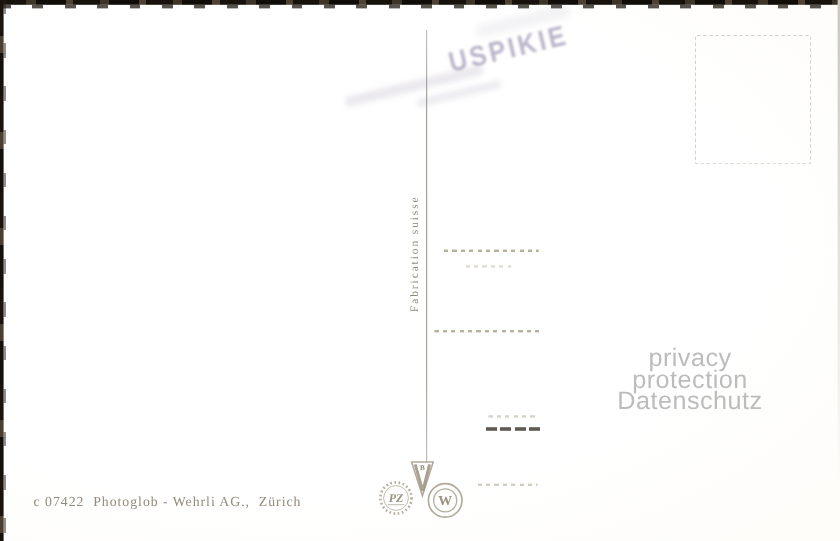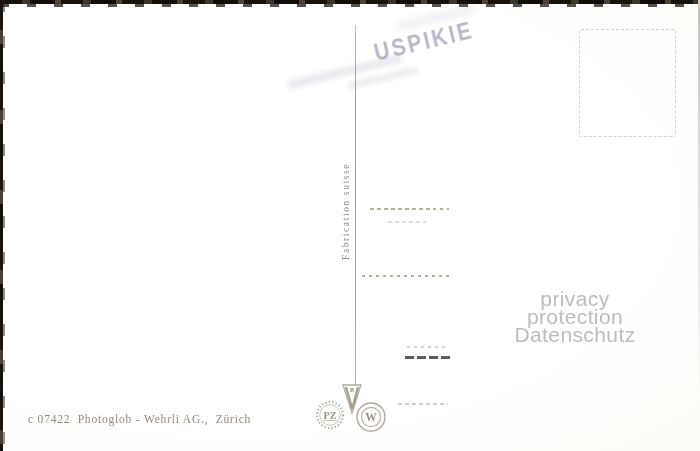--- a/index.html
+++ b/index.html
@@ -98,21 +98,21 @@
   <div class="dash l4"></div>
   <div class="dash l5"></div>
 
   <div class="watermark">
     <div>privacy protection</div>
     <div>Datenschutz</div>
   </div>
 
   <div class="imprint">c 07422  Photoglob - Wehrli AG.,  Zürich</div>
 
-  <div class="logo" style="left:315px;top:400px;">
+  <div class="logo" style="left:315px;top:400px;font-style:italic;">
     <svg width="30" height="30" viewBox="0 0 30 30">
       <circle cx="15" cy="15" r="13" fill="none" stroke="#a89f8e" stroke-width="2.2" stroke-dasharray="1.4 2.1" opacity=".85"></circle>
       <circle cx="15" cy="15" r="10.2" fill="none" stroke="#ab a" stroke-width="0"></circle>
       <circle cx="15" cy="15" r="10.3" fill="none" stroke="#b0a795" stroke-width=".8" opacity=".8"></circle>
       <text x="15" y="18.6" text-anchor="middle" font-family="Liberation Serif, serif" font-weight="bold" font-size="10" fill="#9a9180">PZ</text>
       <line x1="8" y1="20.6" x2="22" y2="20.6" stroke="#a89f8e" stroke-width=".9" opacity=".7"></line>
     </svg>
   </div>
 
   <div class="logo" style="left:341px;top:382px;">

